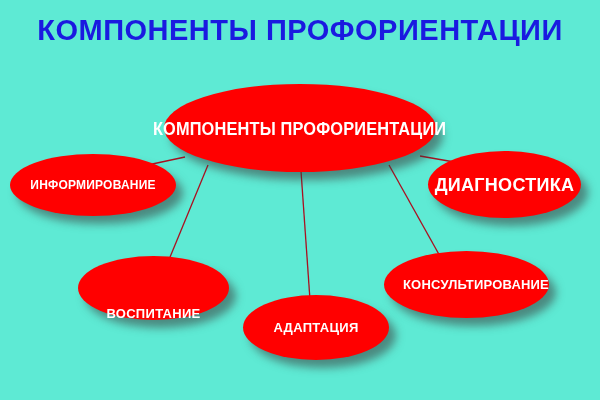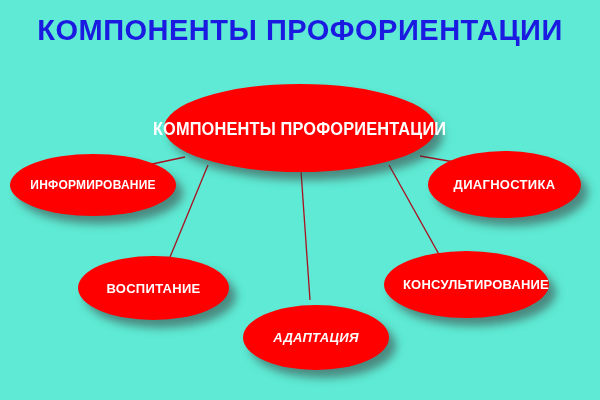--- a/index.html
+++ b/index.html
@@ -87,43 +87,43 @@
   }
 
   
   #node-diagnostics {
     left: 428px;
     top: 151px;
     width: 153px;
     height: 67px;
   }
   #node-diagnostics .node-label {
-    font-size: 13px;
+    font-size: 18px;
     letter-spacing: 0.3px;
   }
 
   
   #node-upbringing {
     left: 78px;
     top: 256px;
     width: 151px;
     height: 64px;
+    align-items: flex-end;
   }
   #node-upbringing .node-label {
     font-size: 13px;
     letter-spacing: 0.3px;
   }
 
   
   #node-adaptation {
     left: 243px;
-    top: 305px;
+    top: 295px;
     width: 146px;
     height: 65px;
-    font-style: italic;
   }
   #node-adaptation .node-label {
     font-size: 13px;
     letter-spacing: 0.3px;
   }
 
   
   #node-counseling {
     left: 384px;
     top: 251px;

